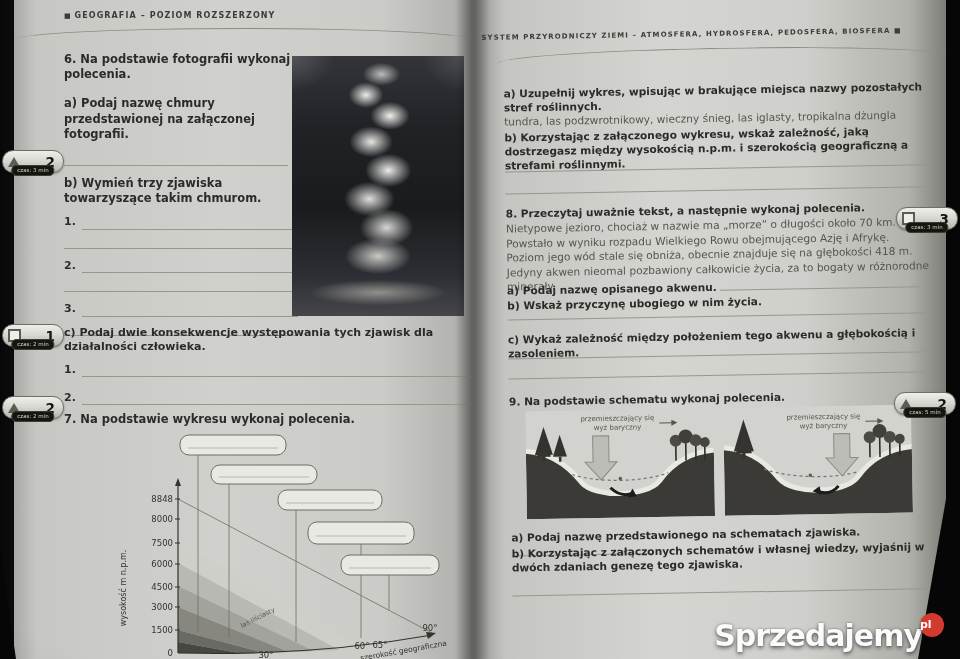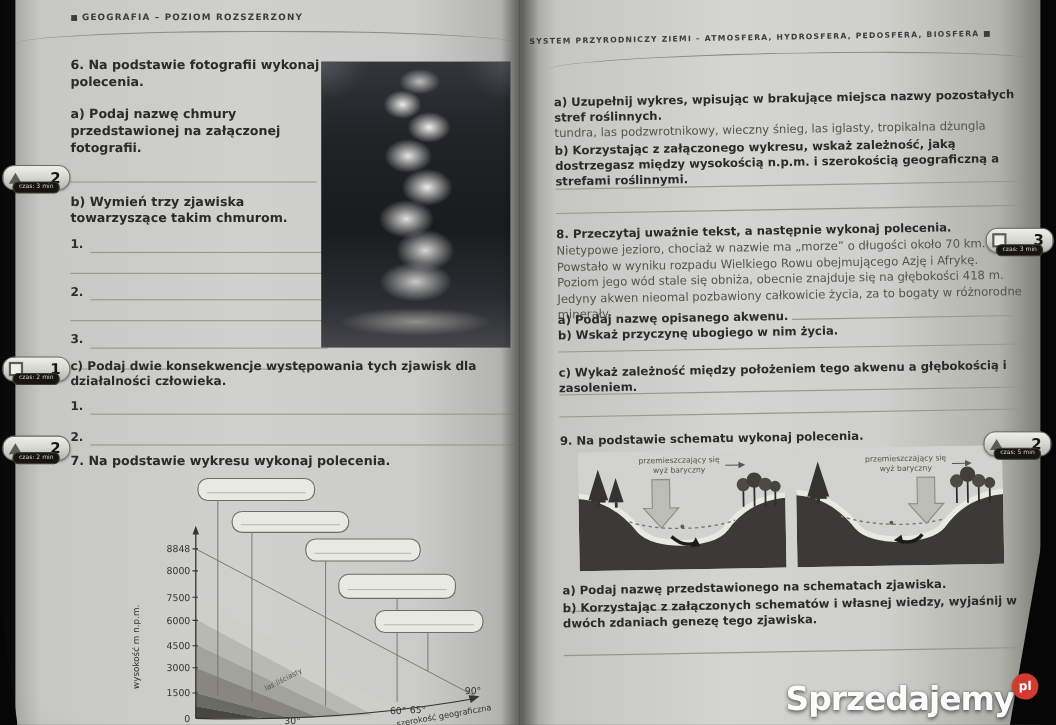--- a/index.html
+++ b/index.html
@@ -76,21 +76,21 @@
   .badge .time{position:absolute;left:50%;bottom:-4px;transform:translateX(-50%);
     background:#16160f;color:#d6d6d0;font-size:5.5px;line-height:9px;padding:0 5px;
     border-radius:5px;white-space:nowrap;border:1px solid #3c3c36;}
 
   
   .watermark{position:absolute;right:16px;bottom:6px;z-index:7;white-space:nowrap;}
   .watermark .wm-text{font-size:30px;font-weight:800;color:#fbfbfb;letter-spacing:-1px;
     text-shadow:0 2px 4px rgba(0,0,0,.55),0 0 2px rgba(0,0,0,.35);}
   .watermark .wm-tld{display:inline-block;vertical-align:18px;margin-left:-2px;
     width:24px;height:24px;border-radius:50%;background:#d23a30;color:#fff;
-    font-size:11px;font-weight:700;text-align:center;line-height:24px;
+    font-size:11px;font-weight:700;line-height:24px;
     box-shadow:0 2px 3px rgba(0,0,0,.45);}
   svg text{font-family:"DejaVu Sans","Liberation Sans",sans-serif;}
 </style>
 </head>
 <body>
 
 <div class="book">
 
   <div class="page page-left">
     <div class="hdr" style="left:50px;top:11px;">

